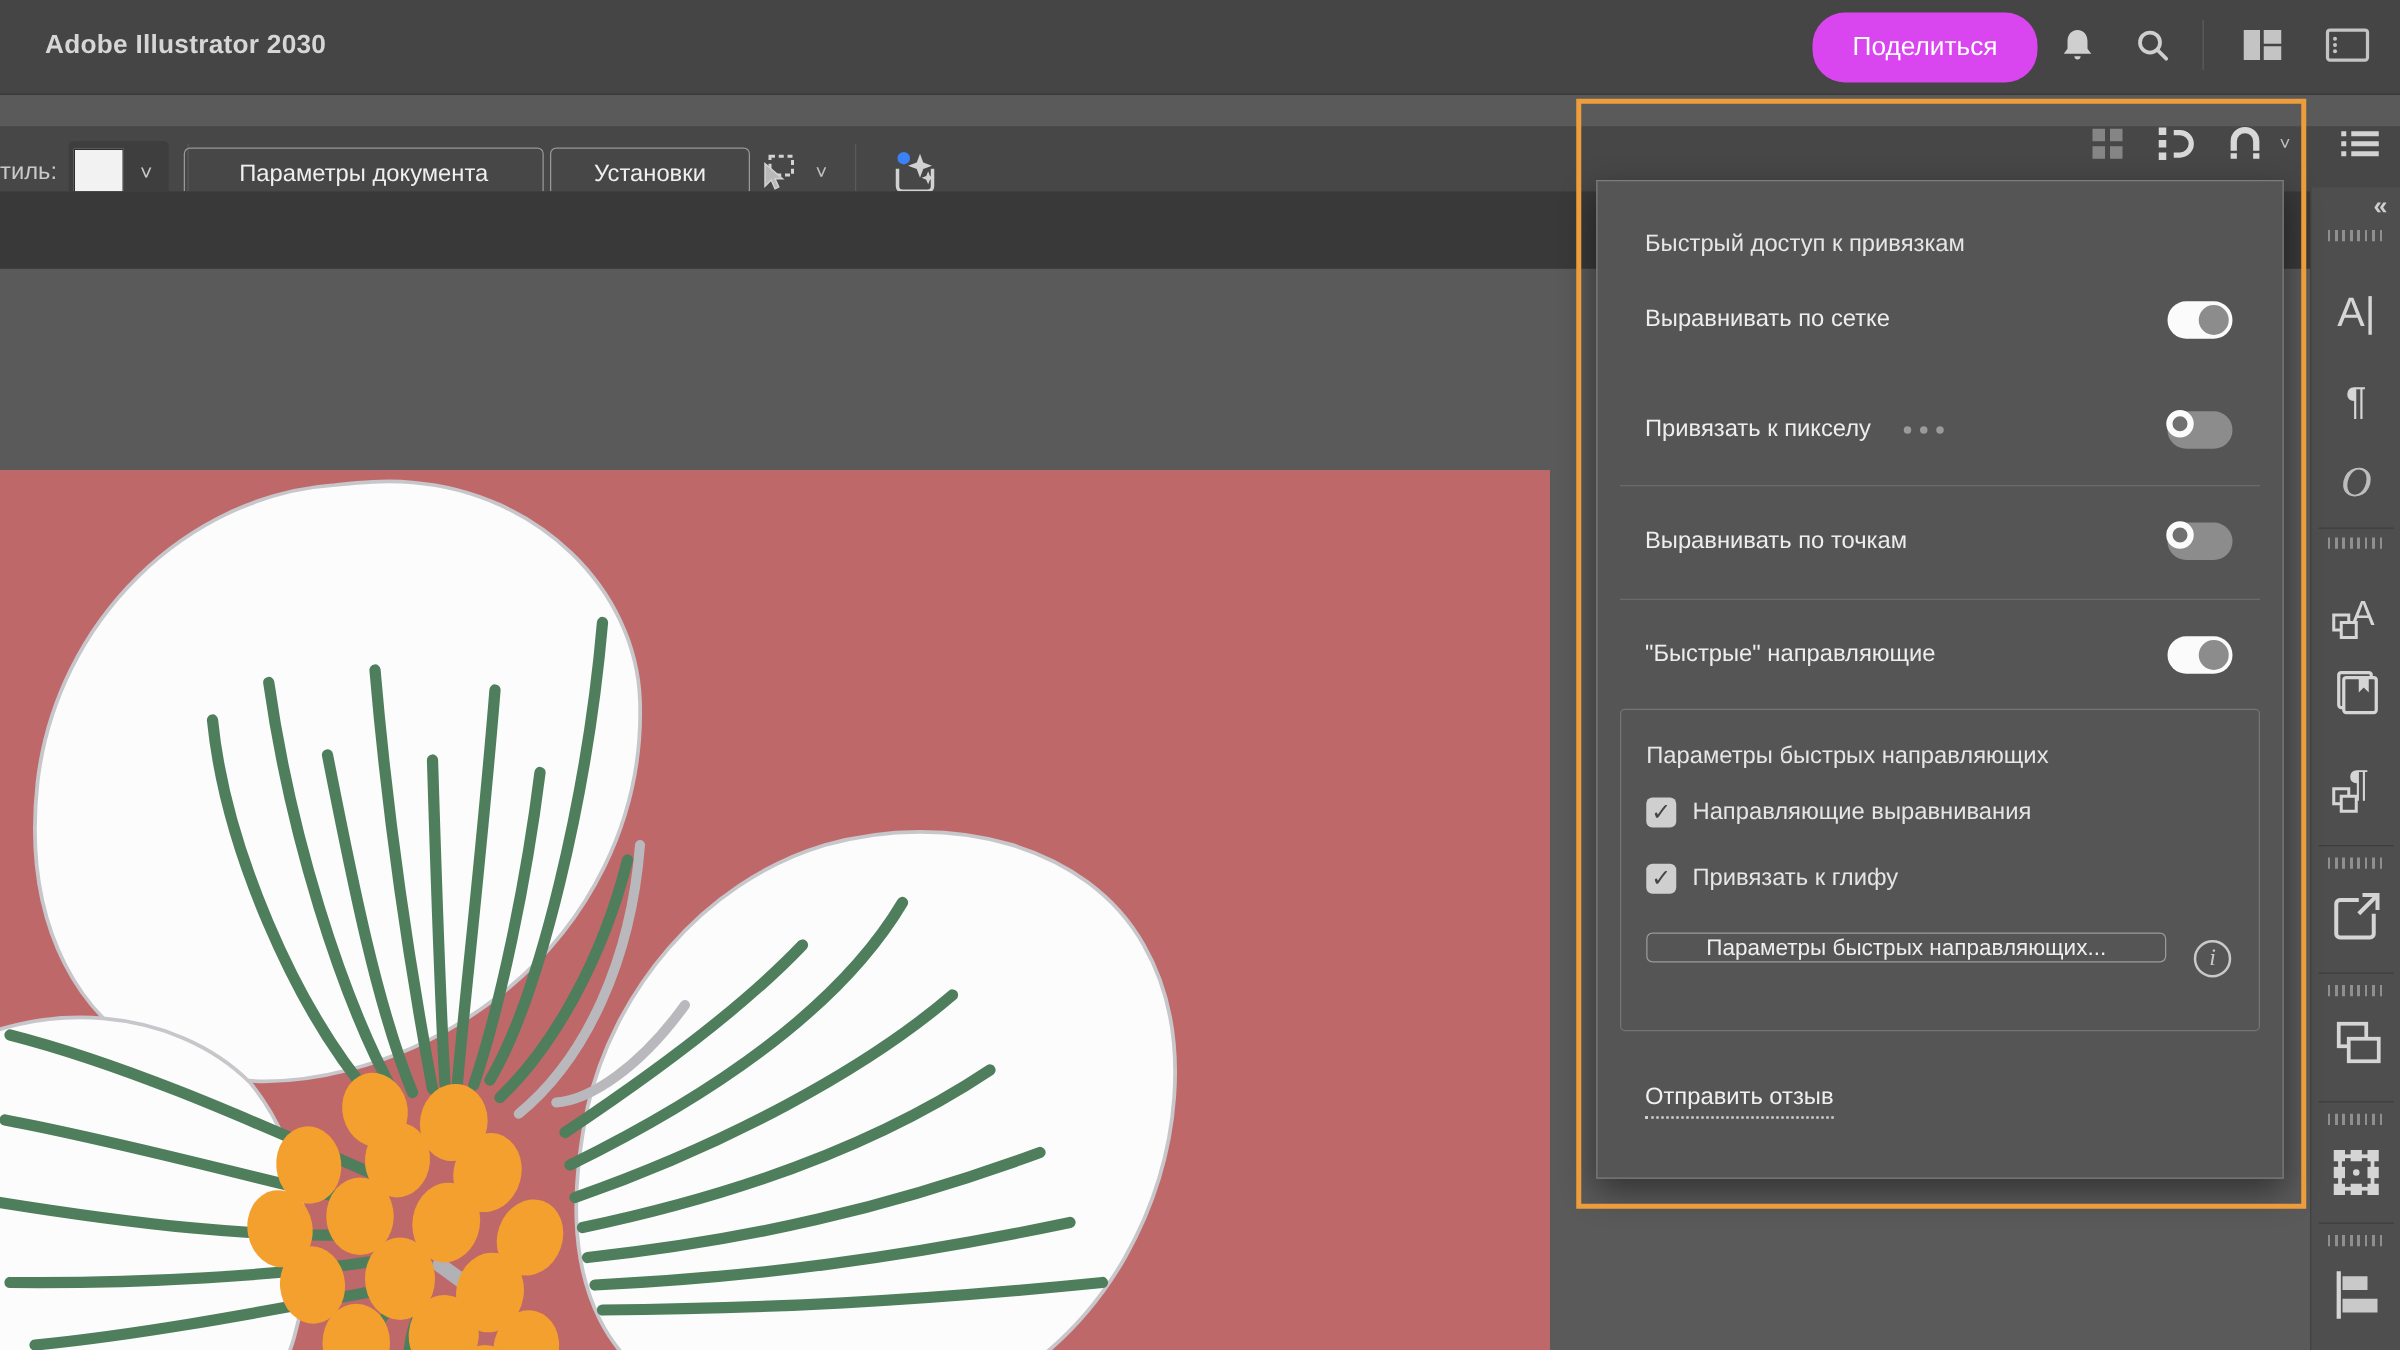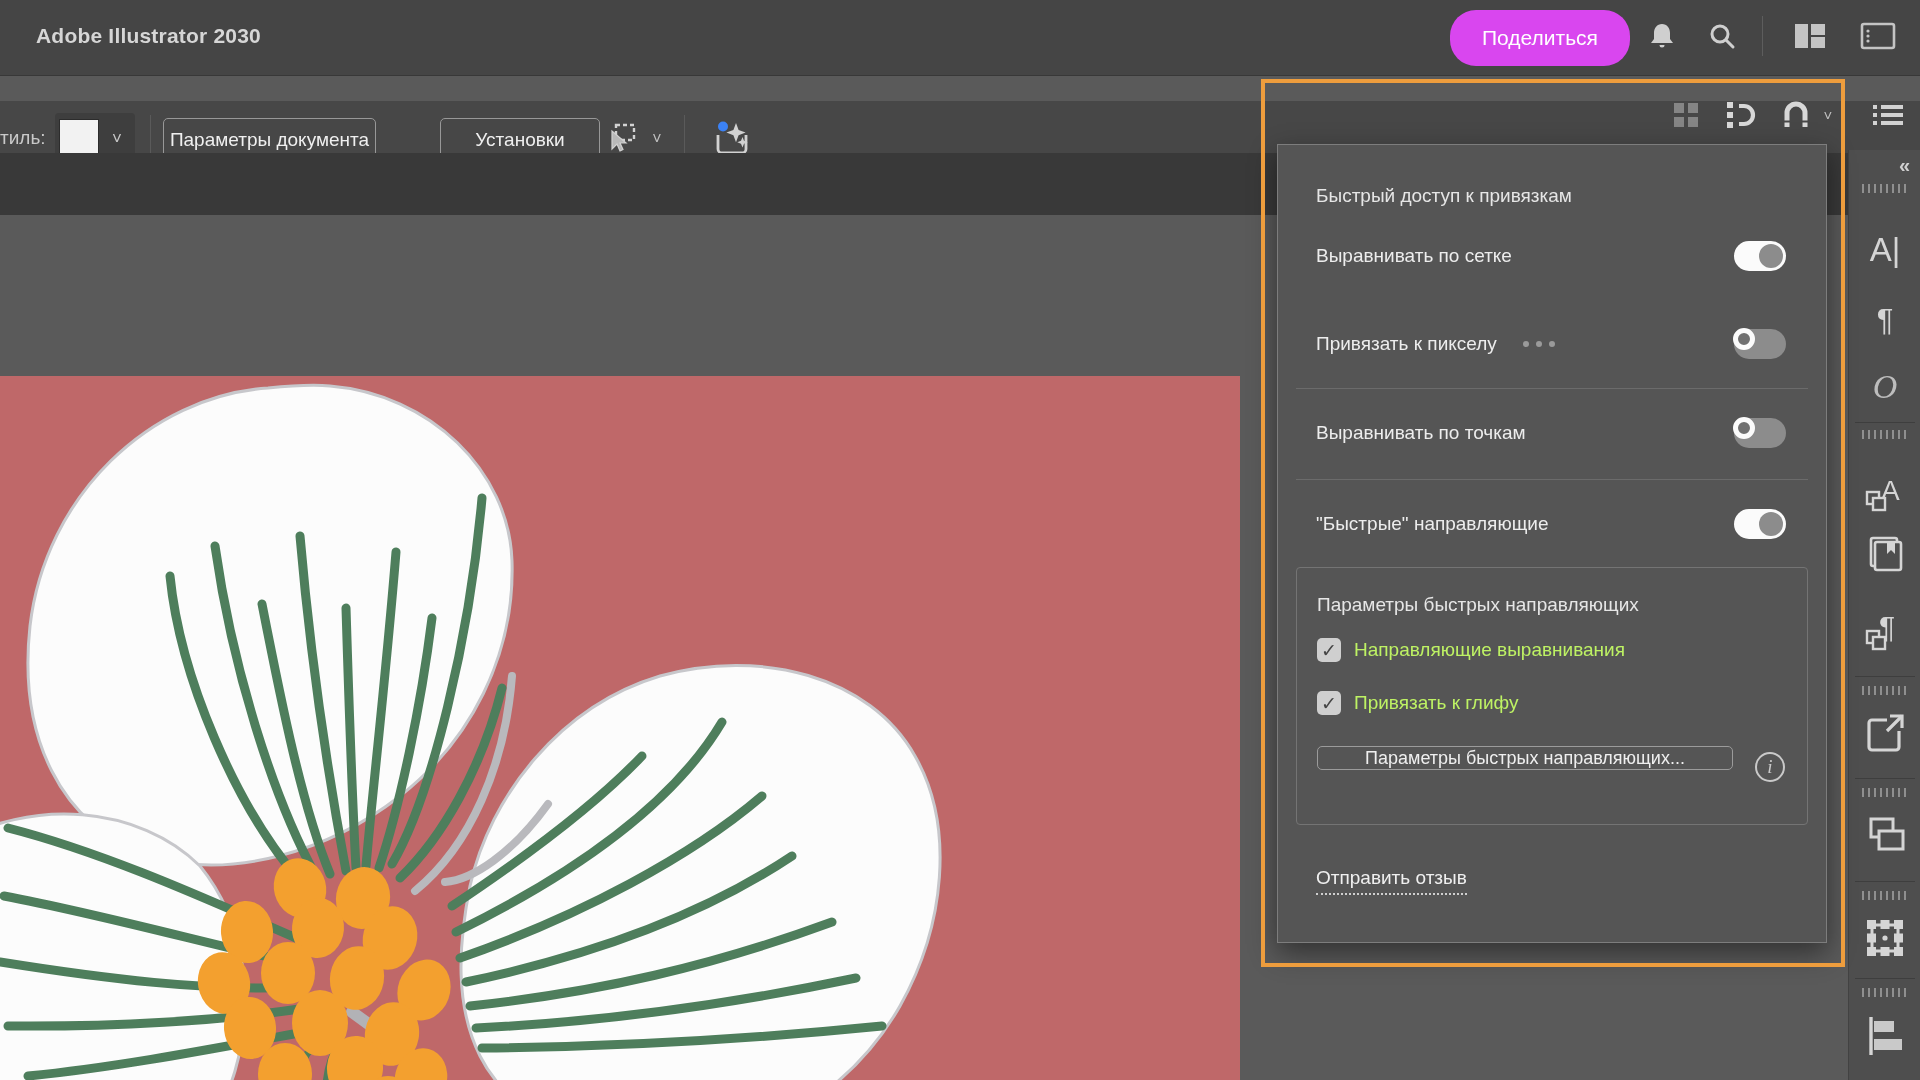--- a/index.html
+++ b/index.html
@@ -56,21 +56,21 @@
   .toggle.on { background:#fbfbfb; }
   .toggle.on .knob { position:absolute; right:3px; top:3px; width:24px; height:24px; border-radius:50%; background:#8c8c8c; }
   .toggle.off { background:#8c8c8c; }
   .toggle.off .knob { position:absolute; left:-1px; top:-1px; width:22px; height:22px; border-radius:50%; background:#707070; border:5px solid #fbfbfb; }
   .sp-div { position:absolute; left:18px; right:18px; height:1px; background:#6b6b6b; }
   .sp-box { position:absolute; left:18px; right:18px; top:422px; height:258px; border:1px solid #747474; border-radius:4px; }
   .box-header { position:absolute; left:20px; top:26px; font-size:19px; color:#e6e6e6; }
   .cb-row { position:absolute; left:20px; display:flex; align-items:center; gap:13px; cursor:pointer; }
   .checkbox { width:24px; height:24px; border-radius:5px; background:#cfcfcf; color:#454545; font-size:19px; font-weight:700;
     display:flex; align-items:center; justify-content:center; }
-  .cb-lab { font-size:19px; color:#bef264; }
+  .cb-lab { font-size:19px; color:#e5e5e5; }
   .sg-btn { position:absolute; left:20px; top:178px; width:416px; height:24px; border:1.5px solid #9b9b9b; border-radius:5px;
     background:transparent; color:#efefef; font-size:18px; display:flex; align-items:center; justify-content:center; cursor:pointer; }
   .info-ico { position:absolute; right:22px; top:184px; width:30px; height:30px; border:2px solid #c9c9c9; border-radius:50%;
     color:#c9c9c9; display:flex; align-items:center; justify-content:center;
     font-family:"Liberation Serif","DejaVu Serif",serif; font-style:italic; font-size:19px; cursor:pointer; }
   .feedback { position:absolute; left:38px; top:722px; font-size:19px; color:#f0f0f0;
     padding-bottom:4px; border-bottom:2px dotted #cfcfcf; cursor:pointer; }
 
   
   .coach { position:absolute; left:1261px; top:79px; width:584px; height:888px; border:4px solid #ee9d3d; z-index:9; pointer-events:none; }
@@ -116,21 +116,21 @@
     </div>
   </div>
 
   <div class="toolbar">
     <div class="style-label">тиль:</div>
     <div class="swatch-group">
       <div class="swatch"></div>
       <div class="swatch-chevron">˅</div>
     </div>
     <div class="vdiv" style="left:150px"></div>
-    <button class="ctl-btn" style="left:163px; width:213px">Параметры документа</button>
+    <button class="ctl-btn" style="left:147px; width:288px">Параметры документа</button>
     <button class="ctl-btn" style="left:440px; width:160px">Установки</button>
     <div class="ico-slot" style="left:598px; width:48px">
       <svg width="40" height="34" viewBox="0 0 40 34">
         <rect x="14" y="3" width="18" height="15" fill="none" stroke="#d2d2d2" stroke-width="2.4" stroke-dasharray="4 3"></rect>
         <path d="M10 9 L10 27 L15 22 L18 29 L21 27.5 L18 21 L24 21 Z" fill="#b9b9b9" stroke="#d2d2d2" stroke-width="1.2"></path>
       </svg>
     </div>
     <div class="ico-slot" style="left:646px; width:22px; color:#c0c0c0; font-size:16px">˅</div>
     <div class="vdiv" style="left:684px"></div>
     <div class="ico-slot" style="left:706px; width:52px">

